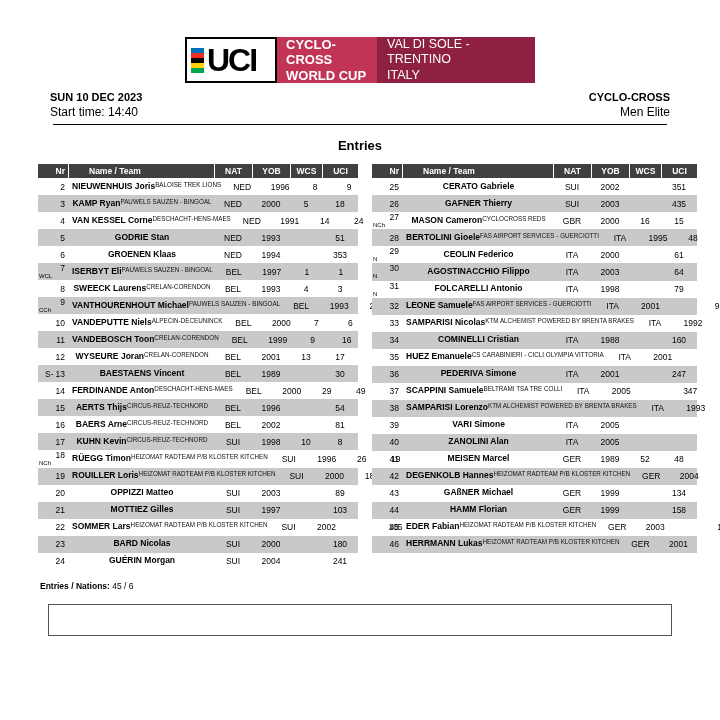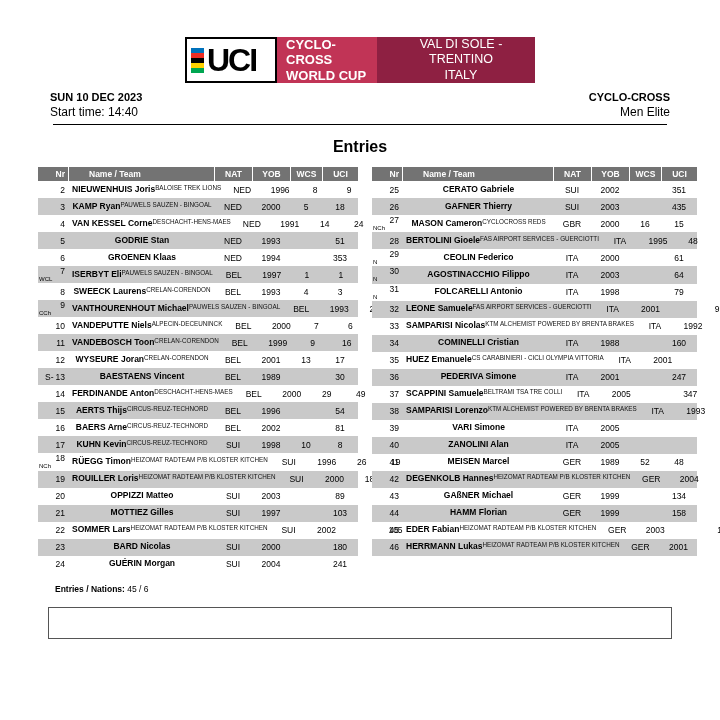--- a/index.html
+++ b/index.html
@@ -14,51 +14,51 @@
   .logo-strip{display:flex;justify-content:center;padding-top:37px;height:46px;}
   .uci-box{width:92px;height:46px;box-sizing:border-box;background:#fff;border:2px solid #000;
            display:flex;align-items:center;gap:3px;padding-left:4px;}
   .stripes{display:flex;flex-direction:column;width:13px;}
   .stripes span{height:5px;width:100%;}
   .uci-text{font-size:32px;font-weight:bold;letter-spacing:-2px;line-height:1;}
   .series-box{width:100px;height:46px;box-sizing:border-box;color:#fff;font-weight:bold;
               font-size:13px;line-height:1.18;display:flex;flex-direction:column;justify-content:center;
               padding-left:9px;}
   .venue-box{width:158px;height:46px;box-sizing:border-box;color:#fff;font-size:12.5px;line-height:1.25;
-             display:flex;flex-direction:column;justify-content:center;padding-left:10px;text-align:center;}
+             display:flex;flex-direction:column;justify-content:center;padding-left:10px;}
 
   
   .meta{display:flex;justify-content:space-between;padding:0 50px;margin-top:8px;}
   .meta .line1{font-weight:bold;font-size:11px;}
   .meta .line2{font-size:12px;margin-top:2px;}
   .meta-right{text-align:right;}
   .rule{border:none;border-top:1.5px solid #000;margin:5px 53px 0 53px;}
 
-  .title{text-align:center;font-size:16px;font-weight:bold;margin:13px 0 11px 0;}
+  .title{text-align:center;font-size:13px;font-weight:bold;margin:13px 0 11px 0;}
 
   
   .tables{display:flex;align-items:flex-start;padding-left:38px;gap:14px;}
   .tbl{width:320px;}
   .tbl.right{width:325px;}
   .thead,.row{display:grid;grid-template-columns:30px 1fr 38px 38px 32px 36px;}
-  .thead{background:#737373;color:#fff;font-weight:bold;font-size:8.5px;height:14px;}
+  .thead{background:#404040;color:#fff;font-weight:bold;font-size:8.5px;height:14px;}
   .thead .h{display:flex;align-items:center;justify-content:center;border-left:1px solid #fff;height:100%;box-sizing:border-box;}
   .thead .h-nr{border-left:none;justify-content:flex-end;padding-right:3px;}
   .thead .h-name{justify-content:flex-start;padding-left:20px;}
   .row{min-height:17px;}
   .rows .row:nth-child(even){background:#c9c9c9;}
   .cell{display:flex;align-items:center;justify-content:center;font-size:8.5px;}
   .cell.nr{flex-direction:column;align-items:flex-end;justify-content:center;padding-right:3px;}
   .nrline{display:flex;align-items:baseline;gap:2px;}
   .sub{font-size:6px;line-height:1.2;align-self:flex-start;margin-left:1px;}
   .cell.namecell{flex-direction:row;align-items:flex-start;justify-content:center;padding:2.5px 2px 2.5px 4px;}
   .rname{font-weight:bold;font-size:8.5px;line-height:1.2;white-space:nowrap;}
   .rteam{font-size:6.3px;line-height:1.35;color:#111;white-space:nowrap;}
 
-  .totals{padding-left:55px;margin-top:11px;font-size:8.5px;}
+  .totals{padding-left:40px;margin-top:11px;font-size:8.5px;}
   .totals .lbl{font-weight:bold;}
 
   
   .legend-box{margin:13px 48px 0 48px;border:1px solid #555;padding:6px 20px 24px 20px;font-size:8px;}
 </style>
 </head>
 <body>
 
 <div class="page">
 

